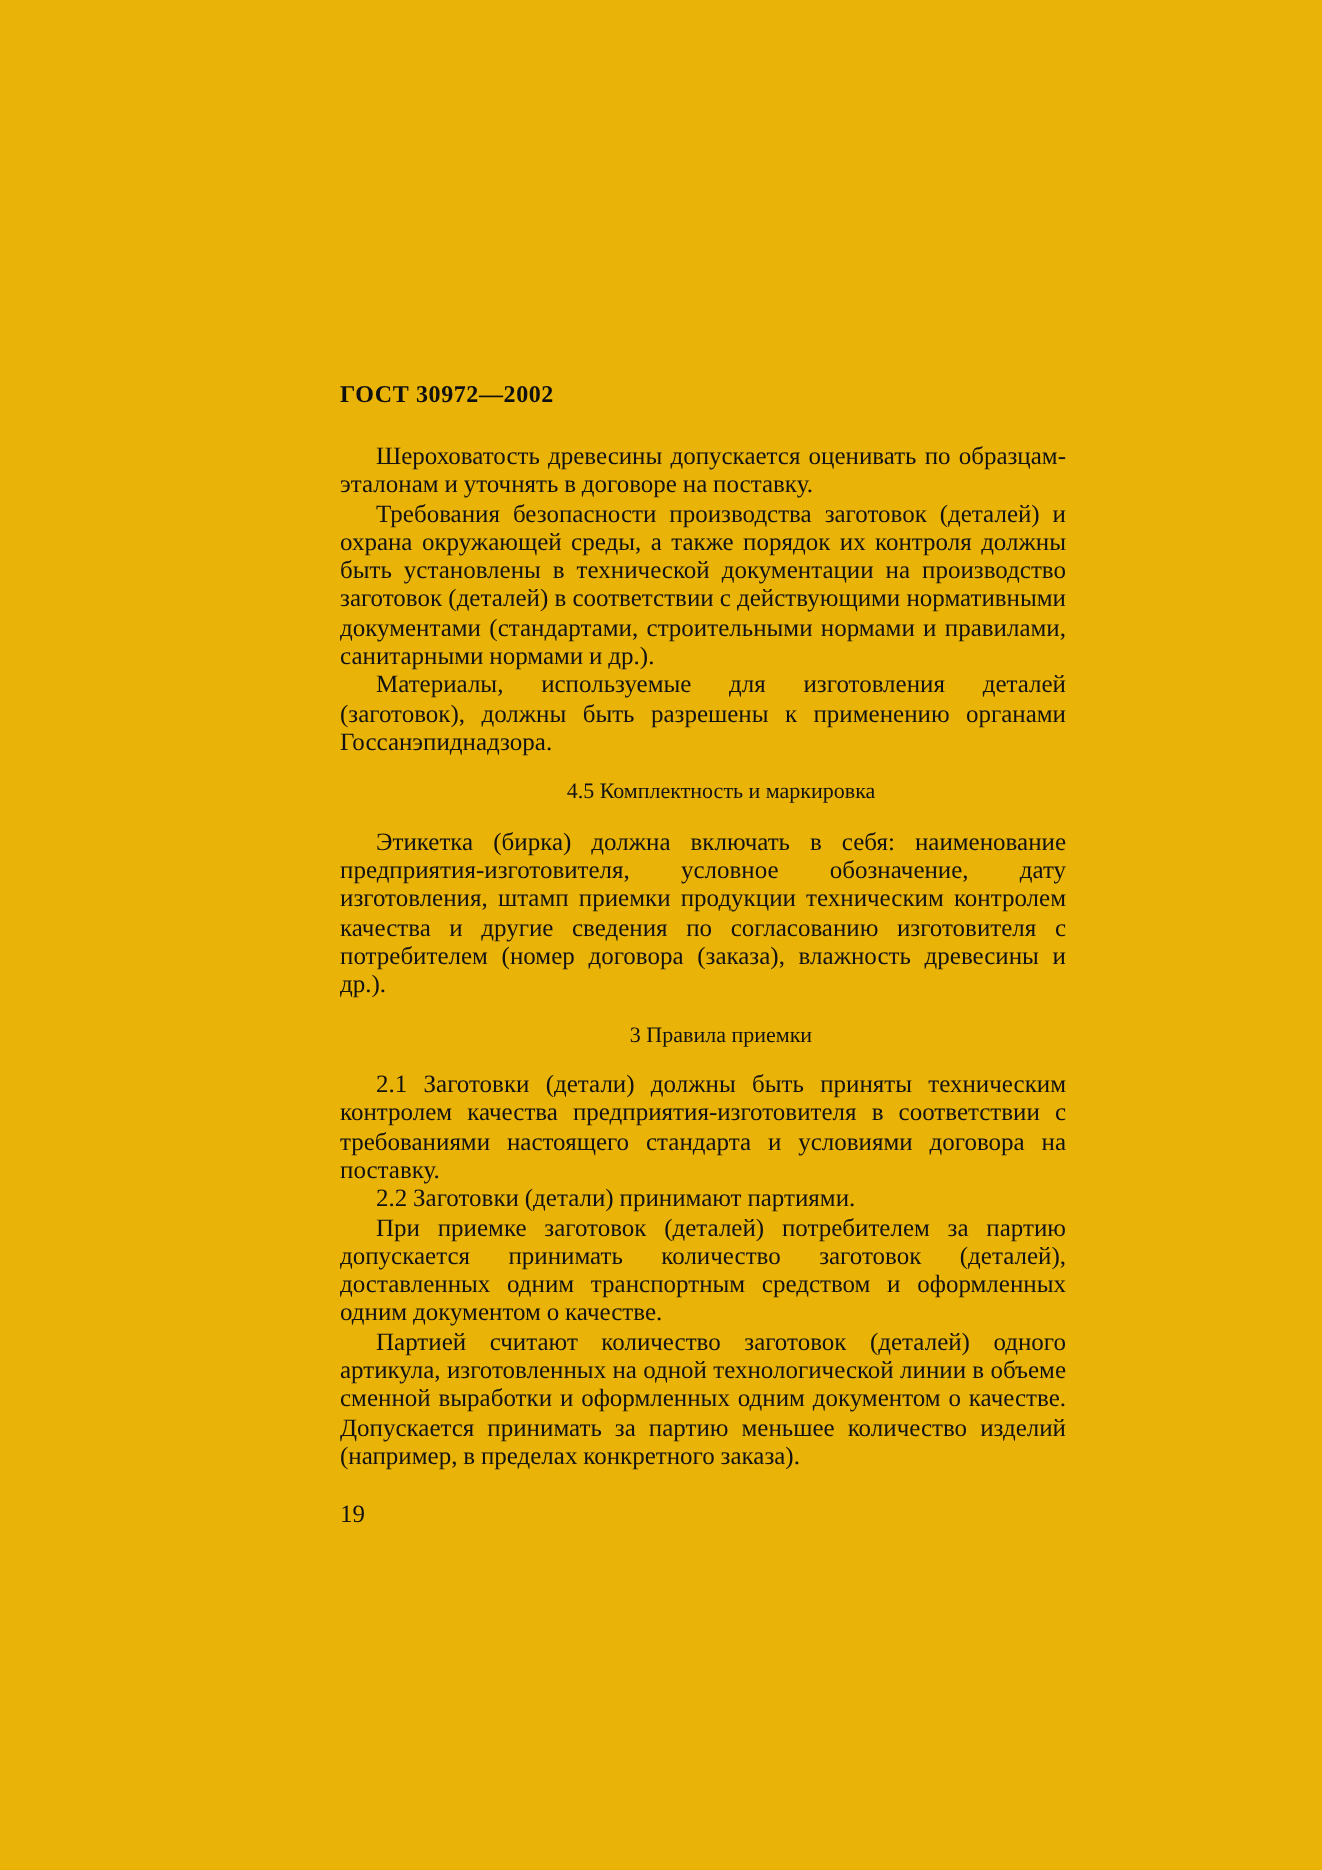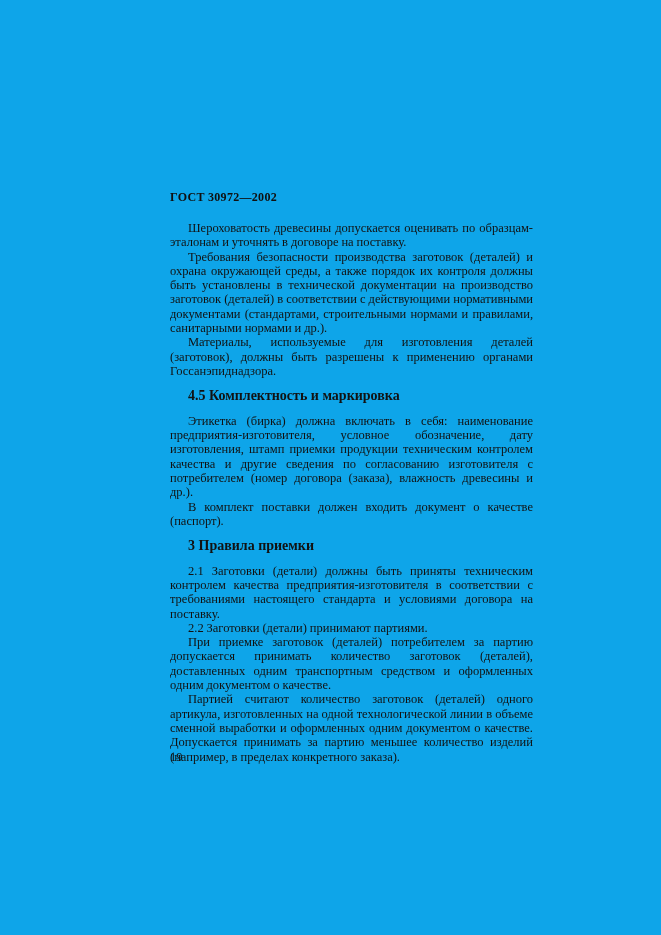--- a/index.html
+++ b/index.html
@@ -10,21 +10,21 @@
   body {
     width: 661px;
     height: 935px;
     font-family: "Liberation Serif", serif;
     color: #121212;
   }
   .page {
     position: relative;
     width: 661px;
     height: 935px;
-    background: #0ea5e9;
+    background: #eab308;
     overflow: hidden;
   }
   .text-block {
     position: absolute;
     left: 170px;
     top: 190px;
     width: 363px;
   }
   .doc-header {
     font-weight: bold;
@@ -37,24 +37,24 @@
     margin: 0;
     font-size: 12.5px;
     line-height: 14.3px;
     text-align: justify;
     text-indent: 18px;
     hyphens: auto;
     word-spacing: -0.2px;
   }
   .heading {
     margin: 11px 0 10px 18px;
-    font-size: 14px;
-    font-weight: bold;
+    font-size: 11px;
+    font-weight: normal;
     line-height: 14.5px;
-    text-align: left;
+    text-align: center;
   }
   .page-number {
     position: absolute;
     left: 170px;
     top: 750px;
     font-size: 12.5px;
     color: #121212;
   }
 </style>
 </head>
@@ -62,21 +62,20 @@
 
 <div class="page">
   <div class="text-block">
     <div class="doc-header">ГОСТ 30972—2002</div>
     <div id="blocks">
         <p class="paragraph">Шероховатость древесины допускается оценивать по образцам-эталонам и уточнять в договоре на поставку.</p>
         <p class="paragraph">Требования безопасности производства заготовок (деталей) и охрана окружающей среды, а также порядок их контроля должны быть установлены в технической документации на производство заготовок (деталей) в соответствии с действующими нормативными документами (стандартами, строительными нормами и правилами, санитарными нормами и др.).</p>
         <p class="paragraph">Материалы, используемые для изготовления деталей (заготовок), должны быть разрешены к применению органами Госсанэпиднадзора.</p>
         <p class="heading">4.5 Комплектность и маркировка</p>
         <p class="paragraph">Этикетка (бирка) должна включать в себя: наименование предприятия-изготовителя, условное обозначение, дату изготовления, штамп приемки продукции техническим контролем качества и другие сведения по согласованию изготовителя с потребителем (номер договора (заказа), влажность древесины и др.).</p>
-        <p class="paragraph">В комплект поставки должен входить документ о качестве (паспорт).</p>
         <p class="heading">3 Правила приемки</p>
         <p class="paragraph">2.1 Заготовки (детали) должны быть приняты техническим контролем качества предприятия-изготовителя в соответствии с требованиями настоящего стандарта и условиями договора на поставку.</p>
         <p class="paragraph">2.2 Заготовки (детали) принимают партиями.</p>
         <p class="paragraph">При приемке заготовок (деталей) потребителем за партию допускается принимать количество заготовок (деталей), доставленных одним транспортным средством и оформленных одним документом о качестве.</p>
         <p class="paragraph">Партией считают количество заготовок (деталей) одного артикула, изготовленных на одной технологической линии в объеме сменной выработки и оформленных одним документом о качестве. Допускается принимать за партию меньшее количество изделий (например, в пределах конкретного заказа).</p>
       </div>
   </div>
   <div class="page-number">19</div>
 </div>
 

